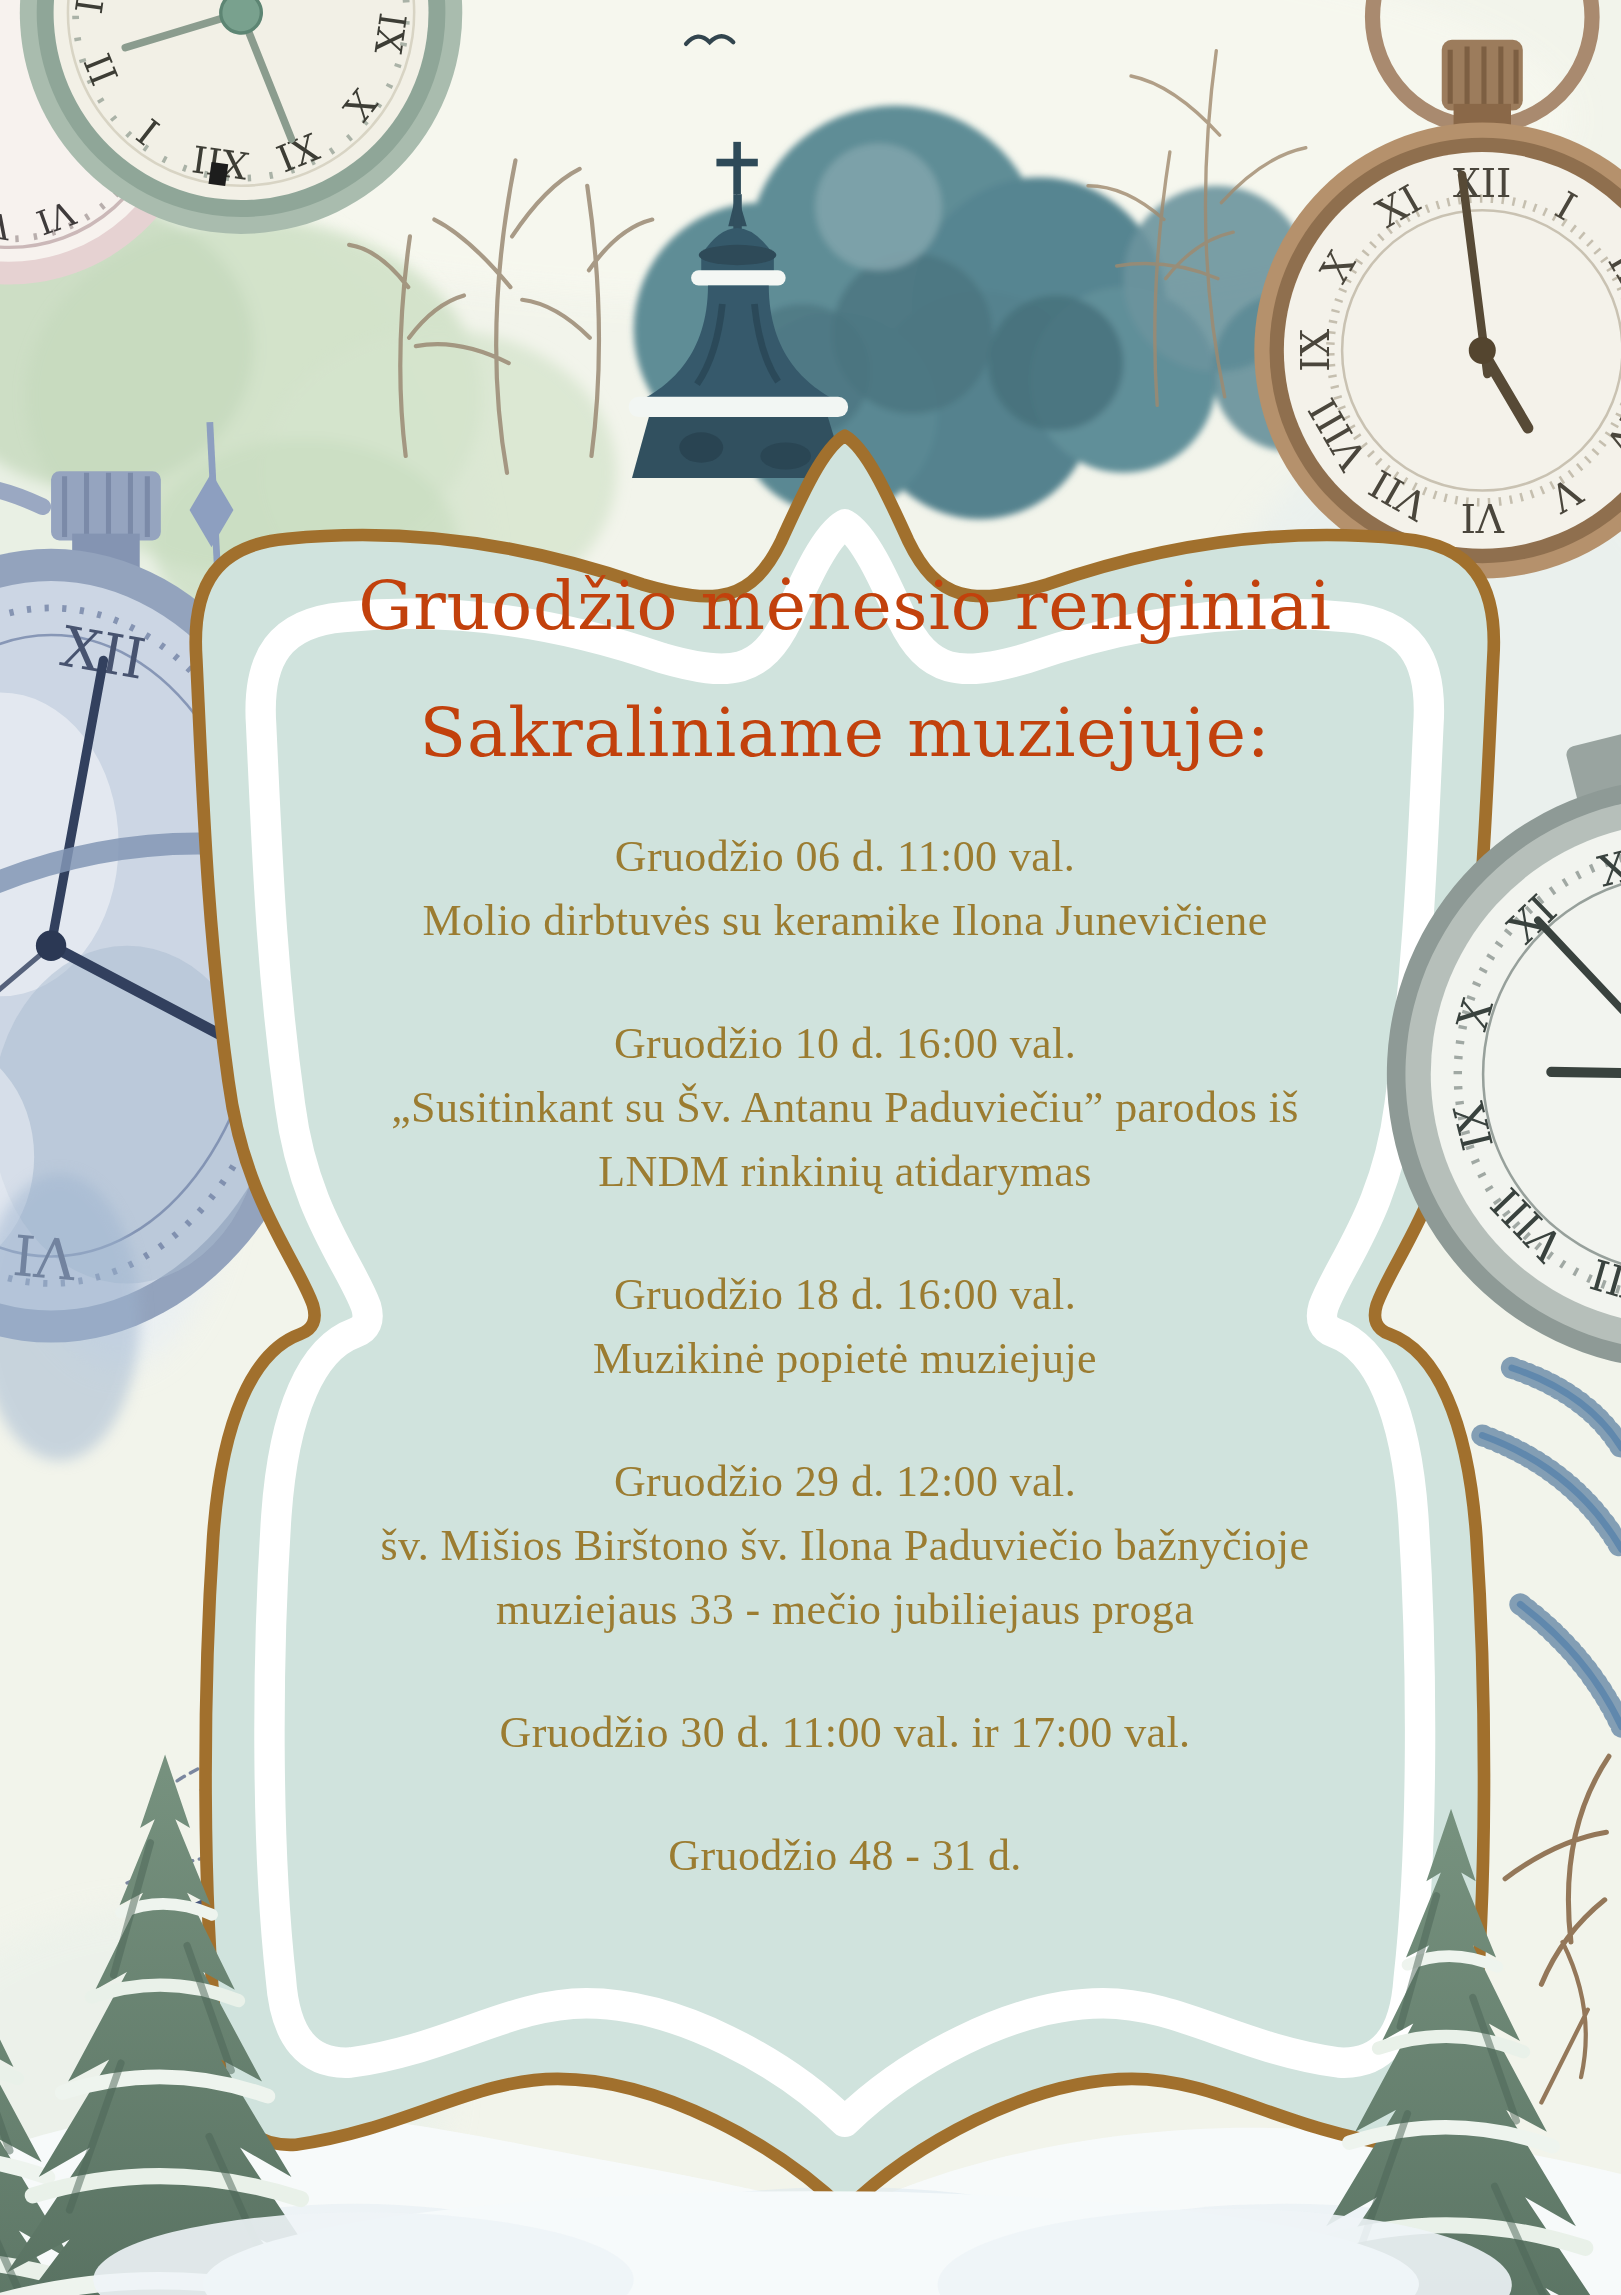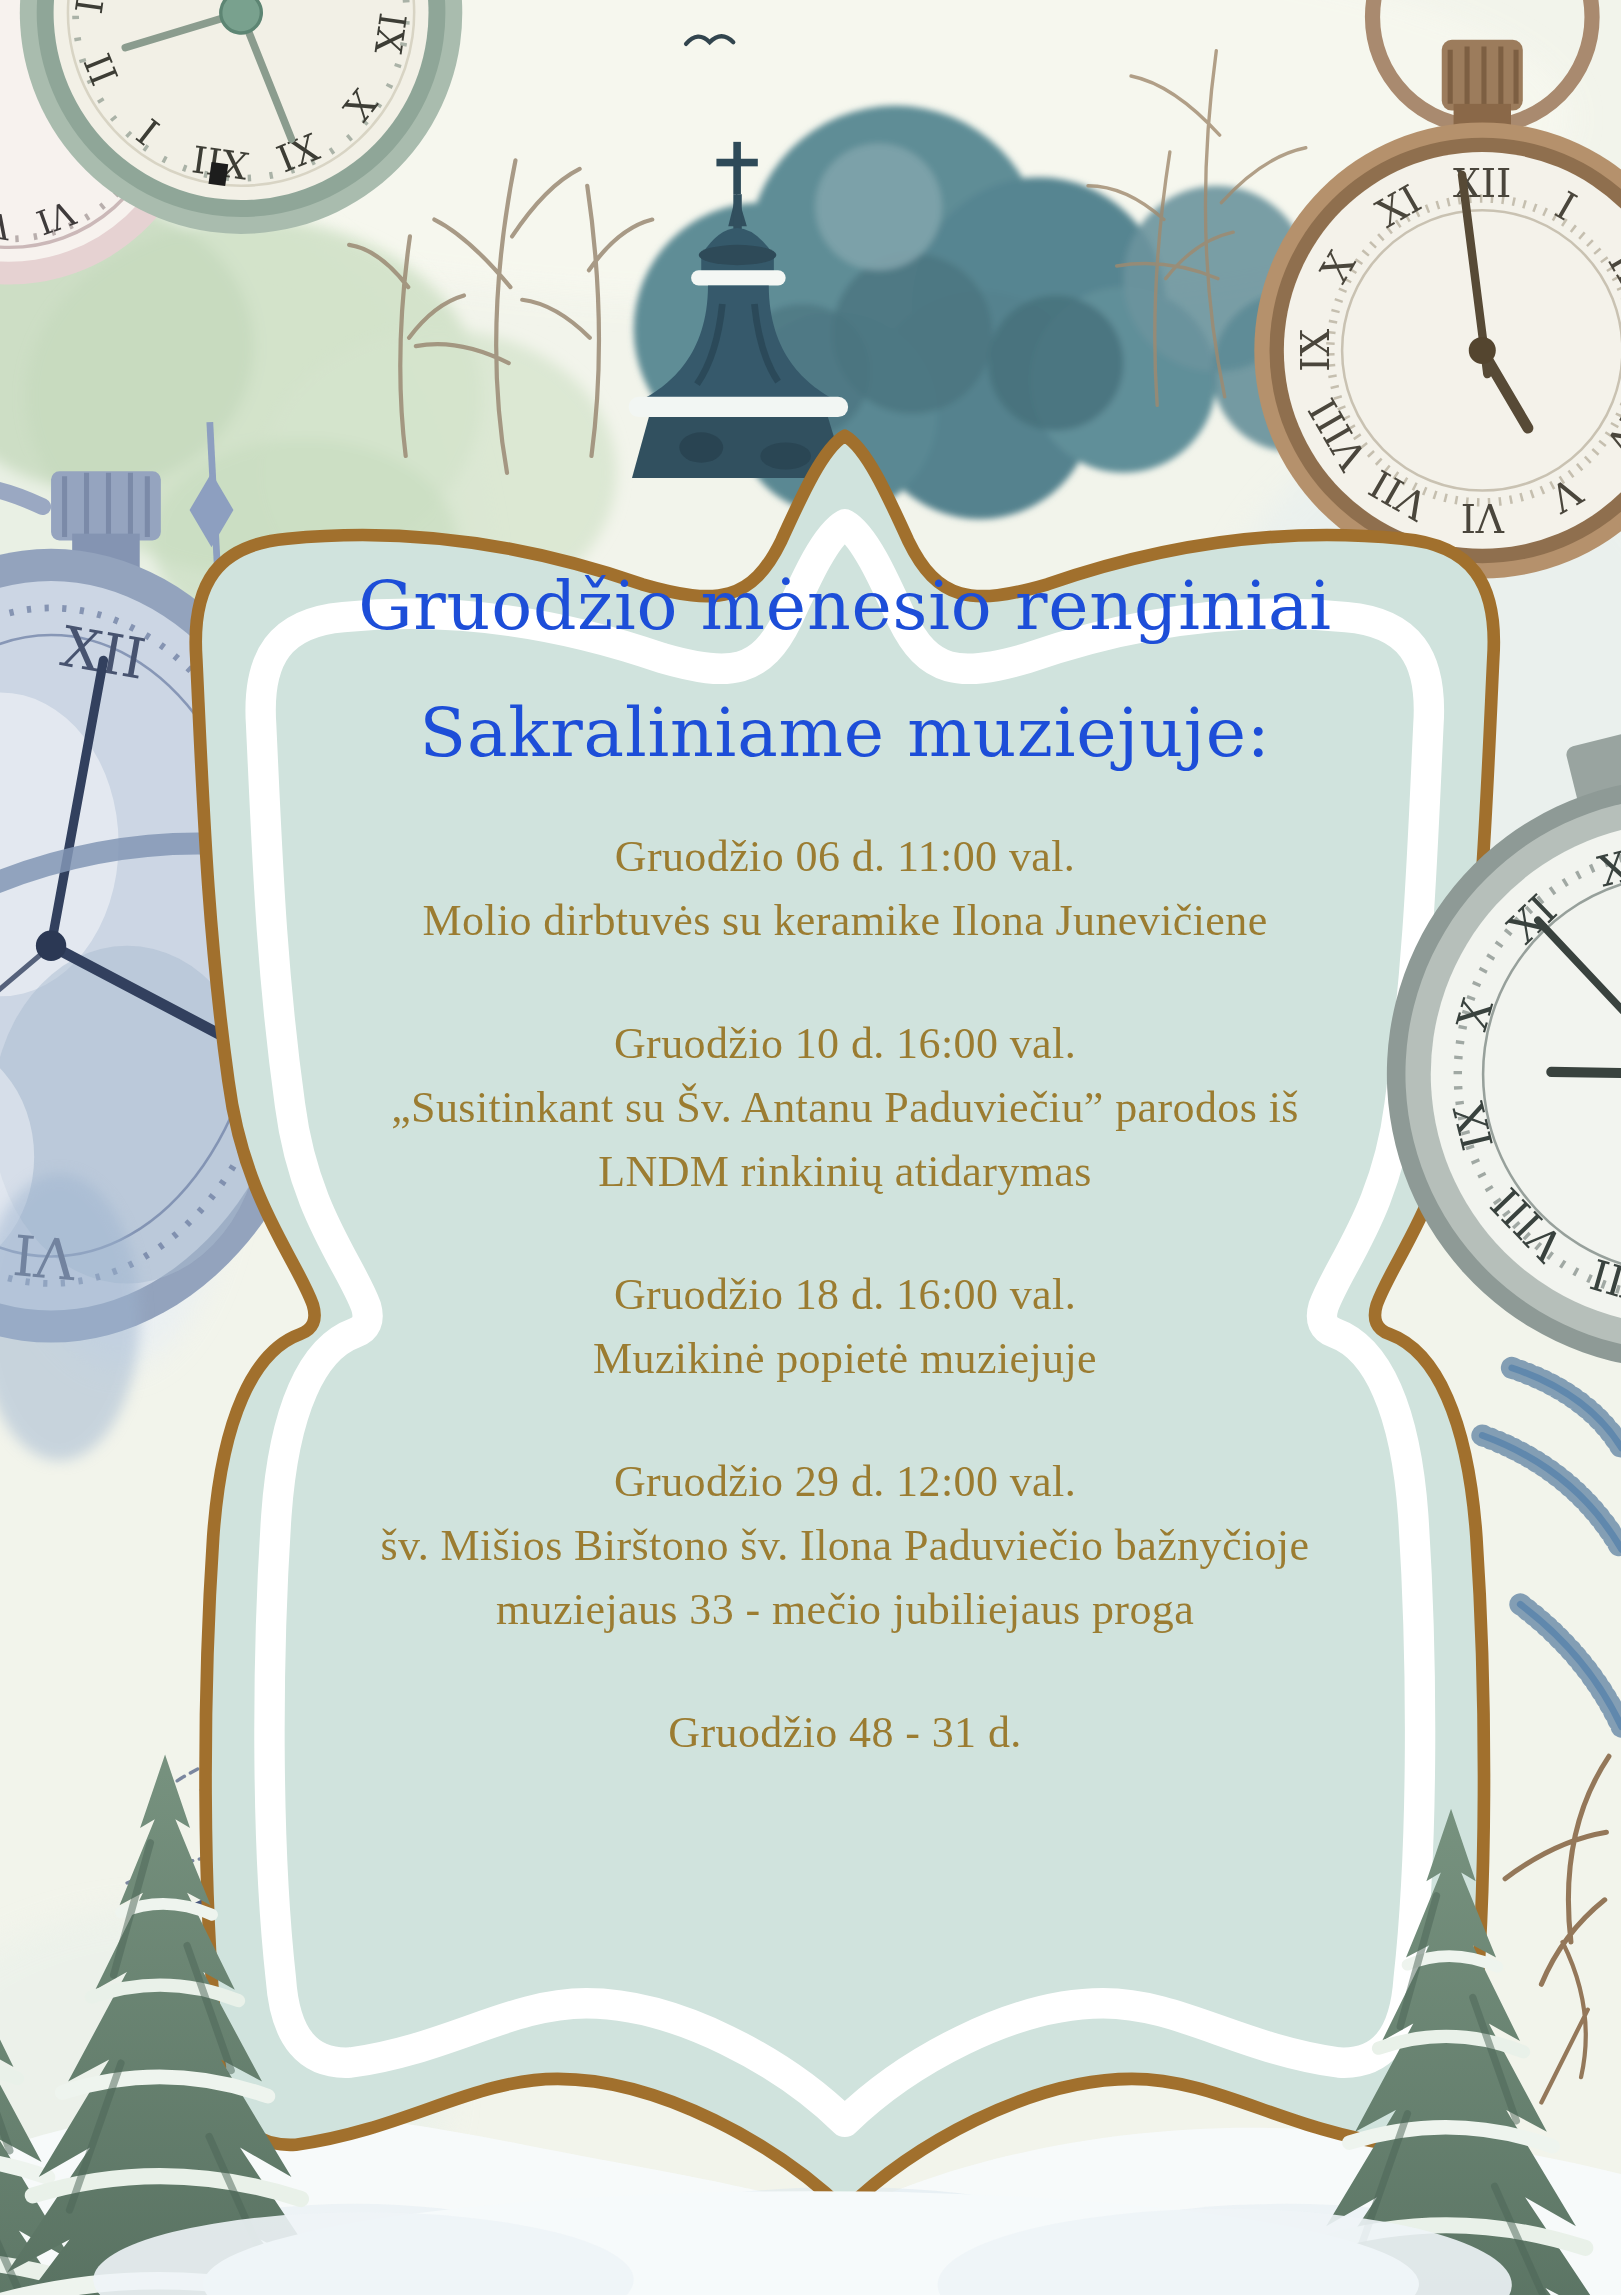--- a/index.html
+++ b/index.html
@@ -1,21 +1,21 @@
 <!DOCTYPE html>
 <html style="font-size:13.5px"><head>
 <meta charset="utf-8">
 <style>
   html,body{margin:0;padding:0;background:#e8e8e8;}
   .poster{position:relative;width:1622px;height:2295px;overflow:hidden;background:#f2f4eb;}
   svg.decor{position:absolute;left:0;top:0;width:1622px;height:2295px;z-index:1;display:block;}
   .content{position:absolute;left:220px;top:542px;width:1250px;z-index:2;text-align:center;
            font-family:"DejaVu Serif",serif;color:#9b7c31;}
   .title{margin:0 0 29px 0;font-weight:normal;font-size:68px;line-height:127px;
-         color:#1d4ed8;letter-spacing:0.8px;}
+         color:#c2410c;letter-spacing:0.8px;}
   .tl{display:block;}
   .event{margin:0 0 59px 0;font-family:Liberation Serif, serif;}
   .event:last-child{margin-bottom:0;}
   .ev-line{font-size:44px;line-height:64px;letter-spacing:0.4px;}
 </style>
 </head>
 <body>
 
 <div class="poster">
 
@@ -318,20 +318,21 @@
     <div class="ev-line">Muzikinė popietė muziejuje</div>
   </div>
 
   <div class="event">
     <div class="ev-line">Gruodžio 29 d. 12:00 val.</div>
     <div class="ev-line">šv. Mišios Birštono šv. Ilona Paduviečio bažnyčioje</div>
     <div class="ev-line">muziejaus 33 - mečio jubiliejaus proga</div>
   </div>
 
   <div class="event">
+    <div class="ev-line">Gruodžio 30 d. 11:00 val. ir 17:00 val.</div>
   </div>
 
   <div class="event">
     <div class="ev-line">Gruodžio 48 - 31 d.</div>
   </div>
 </div>
 
 </div>
 
 

